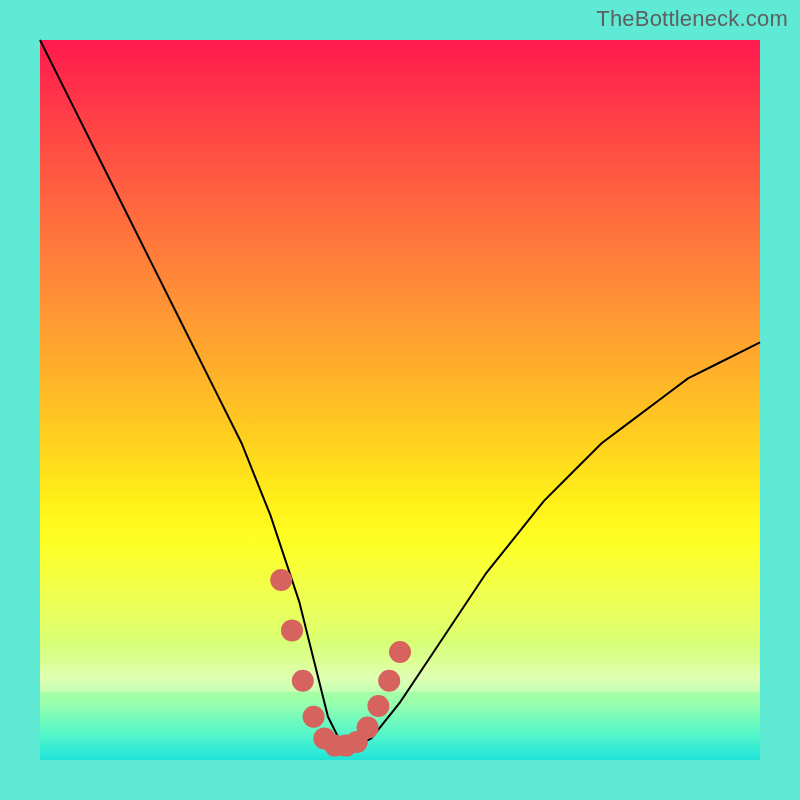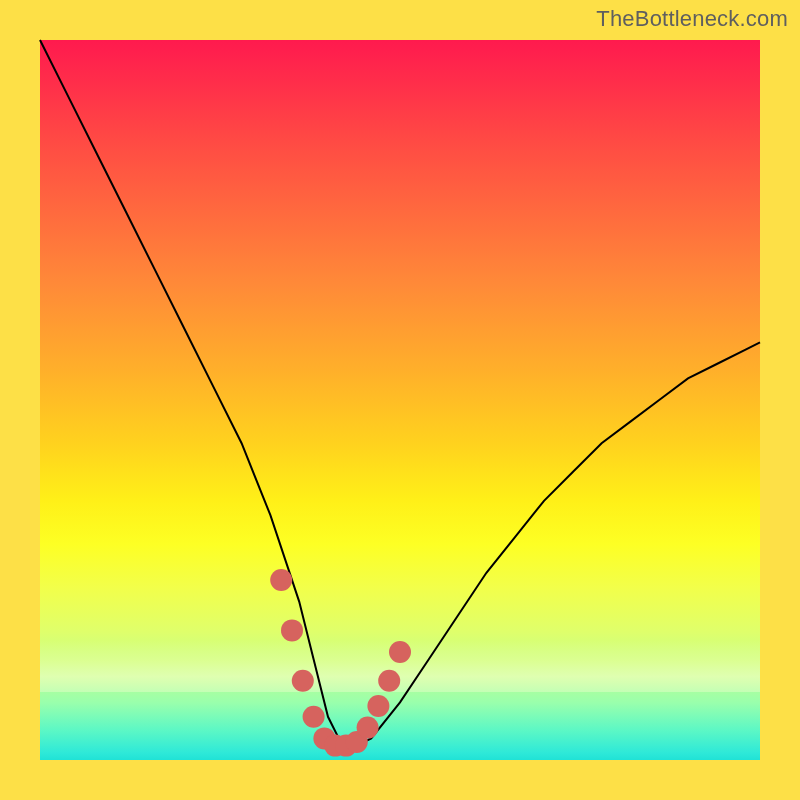--- a/index.html
+++ b/index.html
@@ -8,21 +8,21 @@
     width: 800px;
     height: 800px;
     overflow: hidden;
     background: #000;
     font-family: Arial, Helvetica, sans-serif;
   }
   .frame {
     position: relative;
     width: 800px;
     height: 800px;
-    background: #fde047;
+    background: #5eead4;
   }
   .plot-area {
     position: absolute;
     left: 40px;
     top: 40px;
     width: 720px;
     height: 720px;
     background: linear-gradient(to bottom,
       #ff1a4e 0%,
       #ff2e4a 6%,

